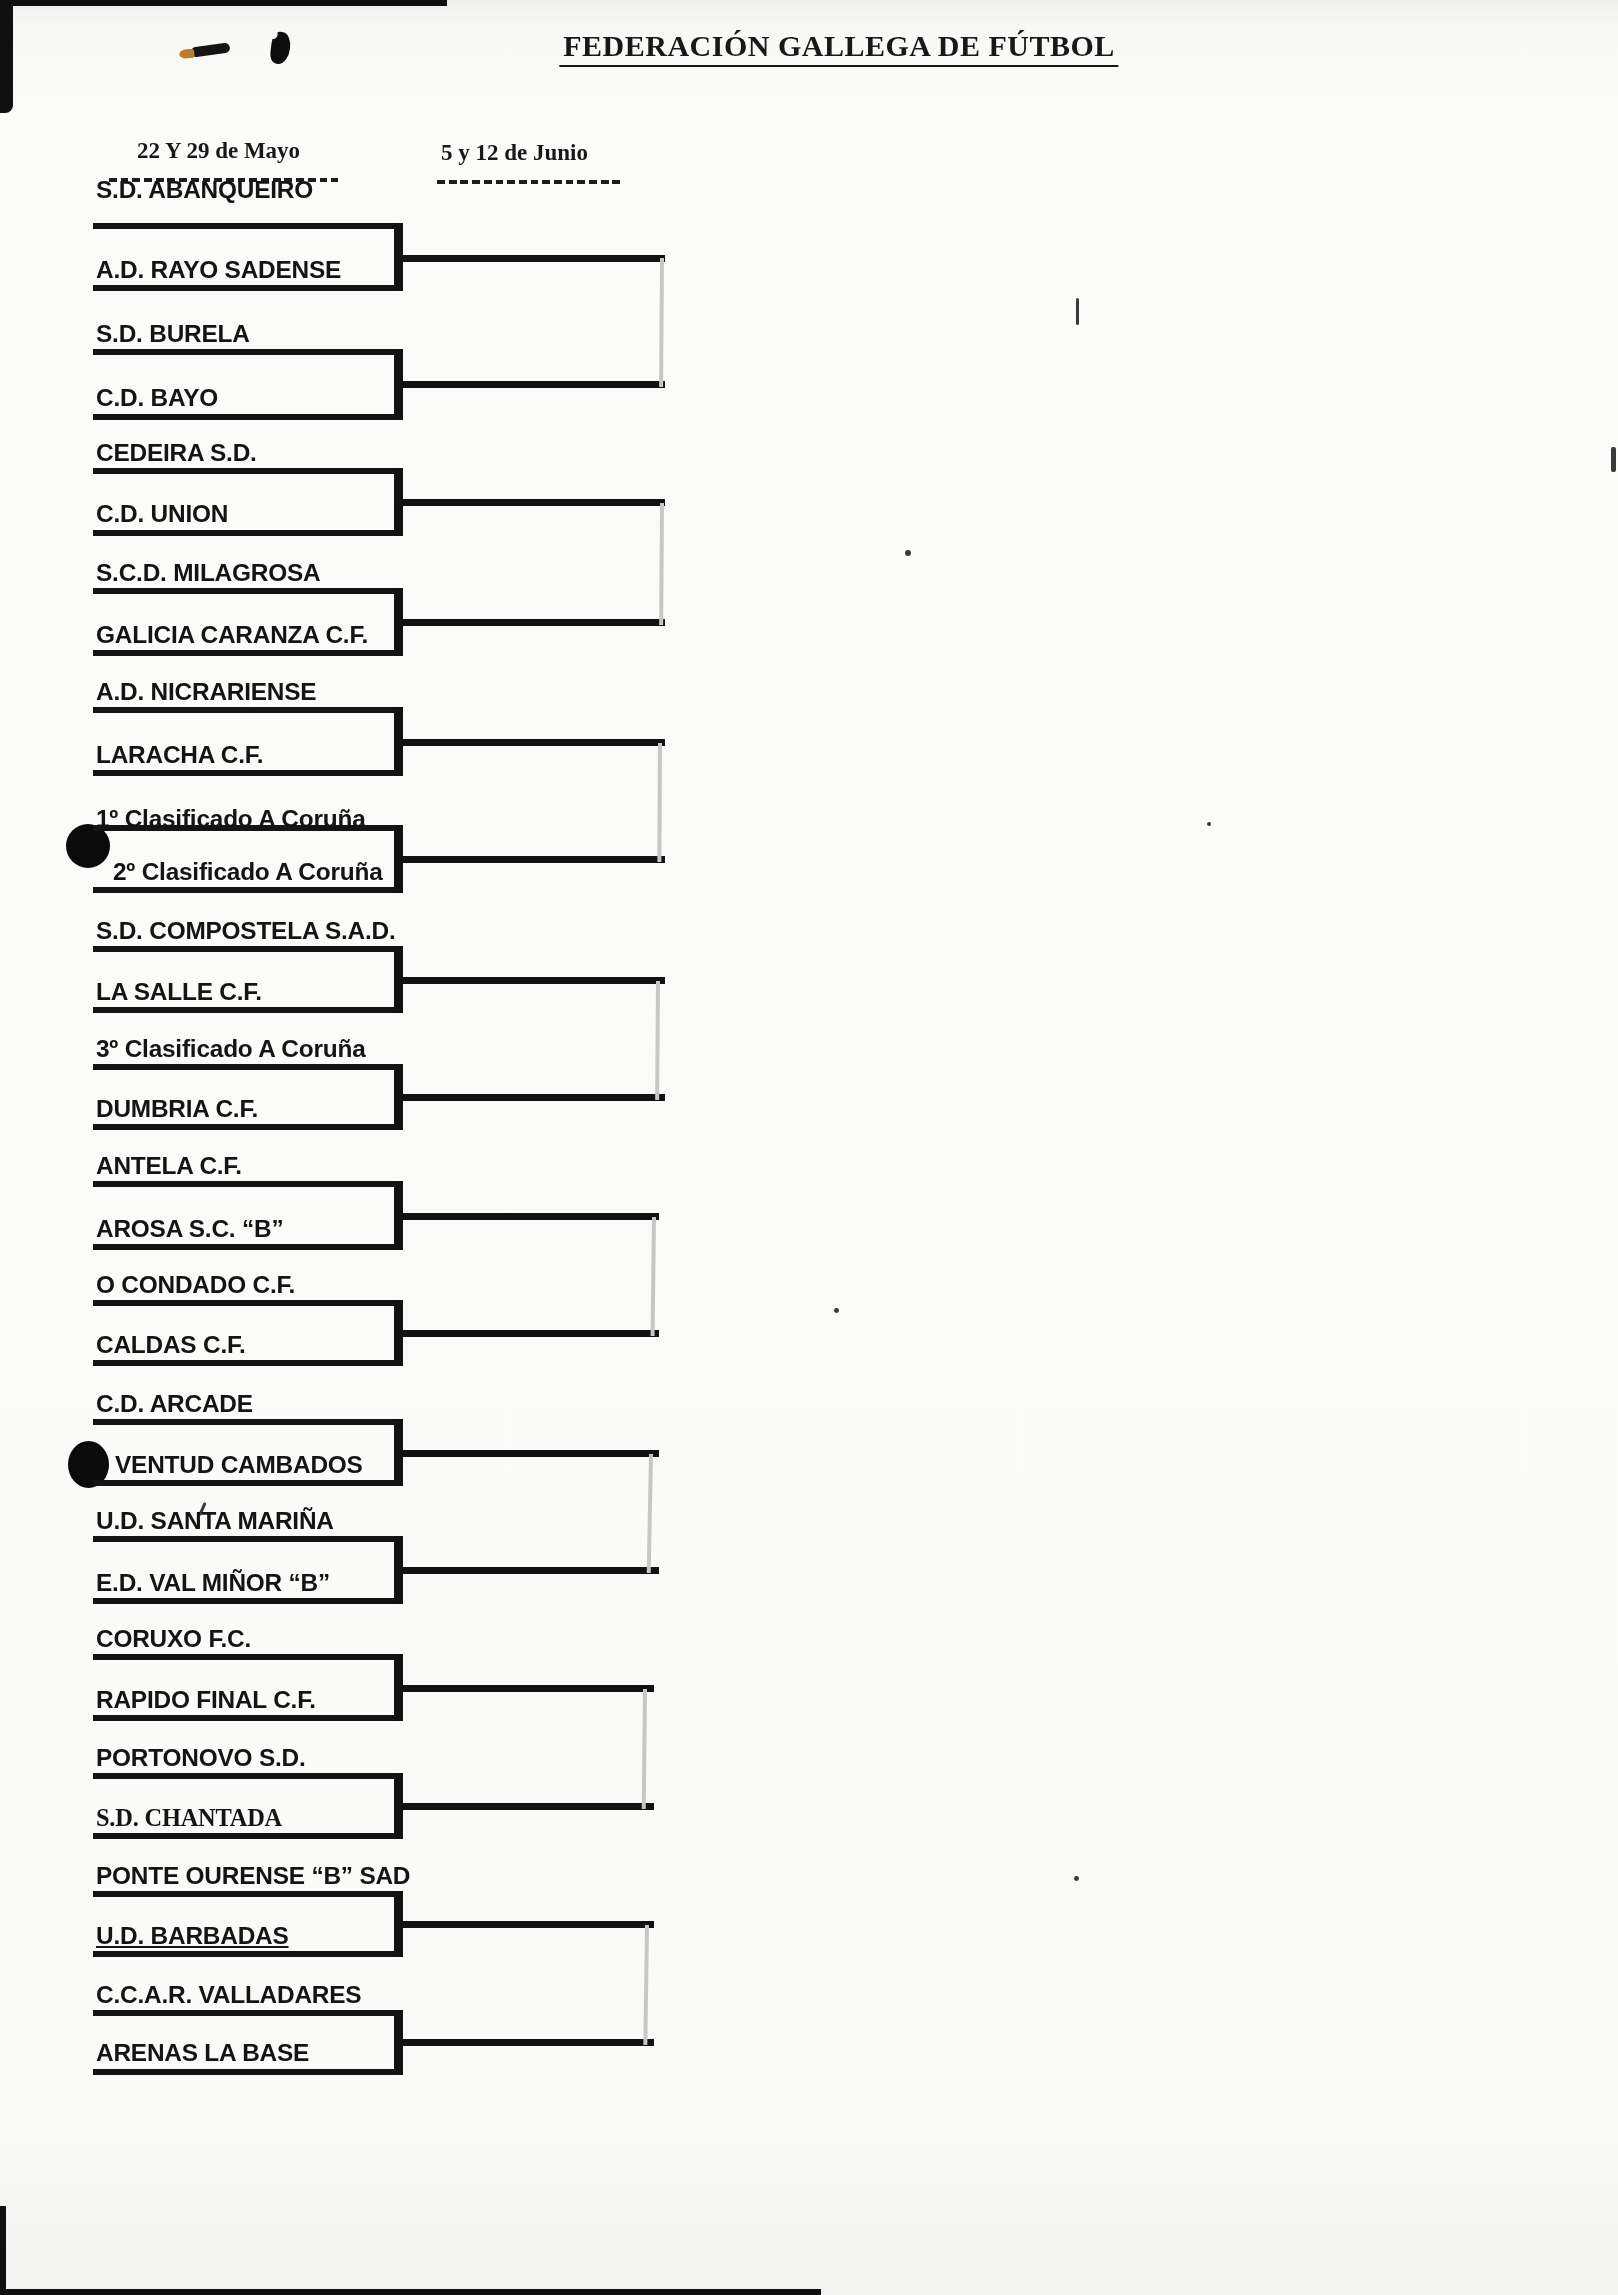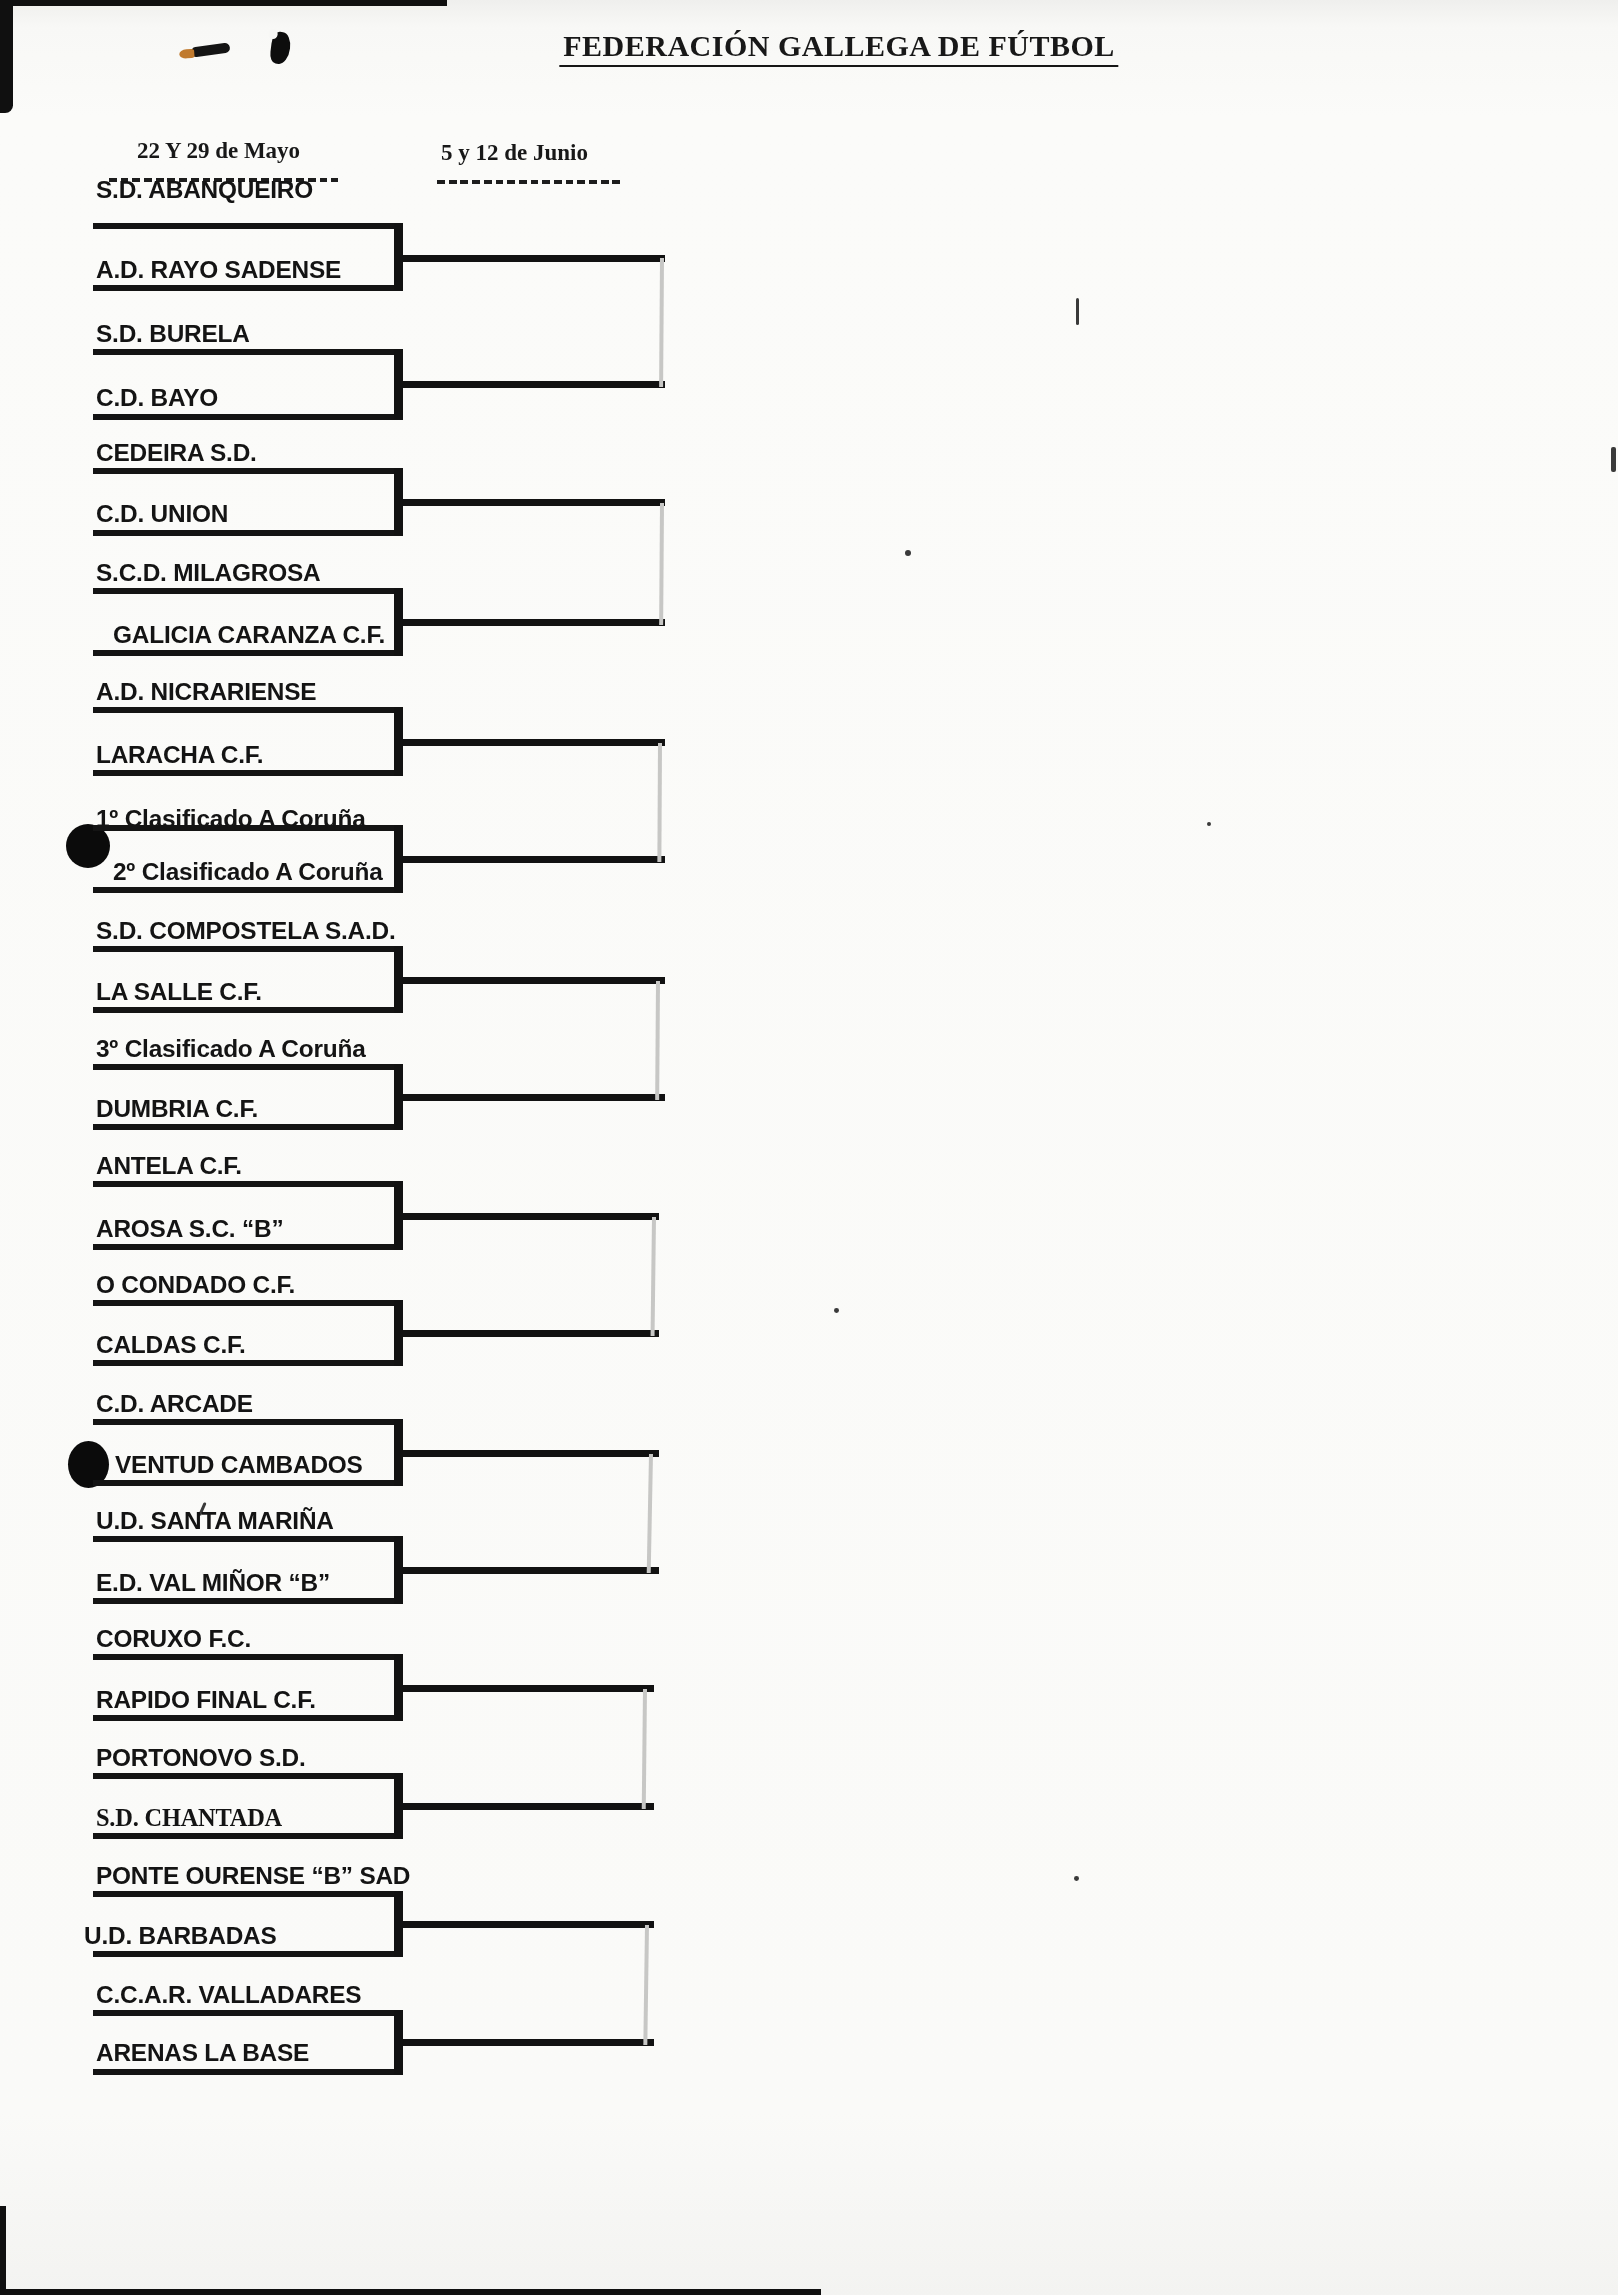--- a/index.html
+++ b/index.html
@@ -85,21 +85,21 @@
       <div class="team-label" style="left: 96px; top: 320px;">S.D. BURELA</div>
       <div class="team-line" style="left: 93px; top: 349px; width: 310px;"></div>
       <div class="team-label" style="left: 96px; top: 384px;">C.D. BAYO</div>
       <div class="team-line" style="left: 93px; top: 414px; width: 310px;"></div>
       <div class="team-label" style="left: 96px; top: 439px;">CEDEIRA S.D.</div>
       <div class="team-line" style="left: 93px; top: 468px; width: 310px;"></div>
       <div class="team-label" style="left: 96px; top: 500px;">C.D. UNION</div>
       <div class="team-line" style="left: 93px; top: 530px; width: 310px;"></div>
       <div class="team-label" style="left: 96px; top: 559px;">S.C.D. MILAGROSA</div>
       <div class="team-line" style="left: 93px; top: 588px; width: 310px;"></div>
-      <div class="team-label" style="left: 113px; top: 621px;">GALICIA CARANZA C.F.</div>
+      <div class="team-label" style="left: 96px; top: 621px;">GALICIA CARANZA C.F.</div>
       <div class="team-line" style="left: 93px; top: 650px; width: 310px;"></div>
       <div class="team-label" style="left: 96px; top: 678px;">A.D. NICRARIENSE</div>
       <div class="team-line" style="left: 93px; top: 707px; width: 310px;"></div>
       <div class="team-label" style="left: 96px; top: 741px;">LARACHA C.F.</div>
       <div class="team-line" style="left: 93px; top: 770px; width: 310px;"></div>
       <div class="team-label" style="left: 96px; top: 773px; margin-top: 32px;">1º Clasificado A Coruña</div>
       <div class="team-line" style="left: 93px; top: 825px; width: 310px;"></div>
       <div class="team-label" style="left: 113px; top: 858px;">2º Clasificado A Coruña</div>
       <div class="team-line" style="left: 93px; top: 887px; width: 310px;"></div>
       <div class="team-label" style="left: 96px; top: 917px;">S.D. COMPOSTELA S.A.D.</div>
@@ -129,21 +129,21 @@
       <div class="team-label" style="left: 96px; top: 1625px;">CORUXO F.C.</div>
       <div class="team-line" style="left: 93px; top: 1654px; width: 310px;"></div>
       <div class="team-label" style="left: 96px; top: 1686px;">RAPIDO FINAL C.F.</div>
       <div class="team-line" style="left: 93px; top: 1715px; width: 310px;"></div>
       <div class="team-label" style="left: 96px; top: 1744px;">PORTONOVO S.D.</div>
       <div class="team-line" style="left: 93px; top: 1773px; width: 310px;"></div>
       <div class="team-label" style="left: 96px; top: 1804px; font-family: Liberation Serif, serif;">S.D. CHANTADA</div>
       <div class="team-line" style="left: 93px; top: 1833px; width: 310px;"></div>
       <div class="team-label" style="left: 96px; top: 1862px;">PONTE OURENSE “B” SAD</div>
       <div class="team-line" style="left: 93px; top: 1891px; width: 310px;"></div>
-      <div class="team-label" style="left: 84px; top: 1922px;">U.D. BARBADAS</div>
+      <div class="team-label" style="left: 96px; top: 1922px; text-decoration: underline;">U.D. BARBADAS</div>
       <div class="team-line" style="left: 93px; top: 1951px; width: 310px;"></div>
       <div class="team-label" style="left: 96px; top: 1981px;">C.C.A.R. VALLADARES</div>
       <div class="team-line" style="left: 93px; top: 2010px; width: 310px;"></div>
       <div class="team-label" style="left: 96px; top: 2039px;">ARENAS LA BASE</div>
       <div class="team-line" style="left: 93px; top: 2069px; width: 310px;"></div>
       <div class="match-bar" style="left: 394px; top: 223px; height: 67px;"></div>
       <div class="r2-line" style="left: 402px; top: 255px; width: 263px;"></div>
       <div class="match-bar" style="left: 394px; top: 349px; height: 70px;"></div>
       <div class="r2-line" style="left: 402px; top: 381px; width: 263px;"></div>
       <div class="match-bar" style="left: 394px; top: 468px; height: 67px;"></div>

